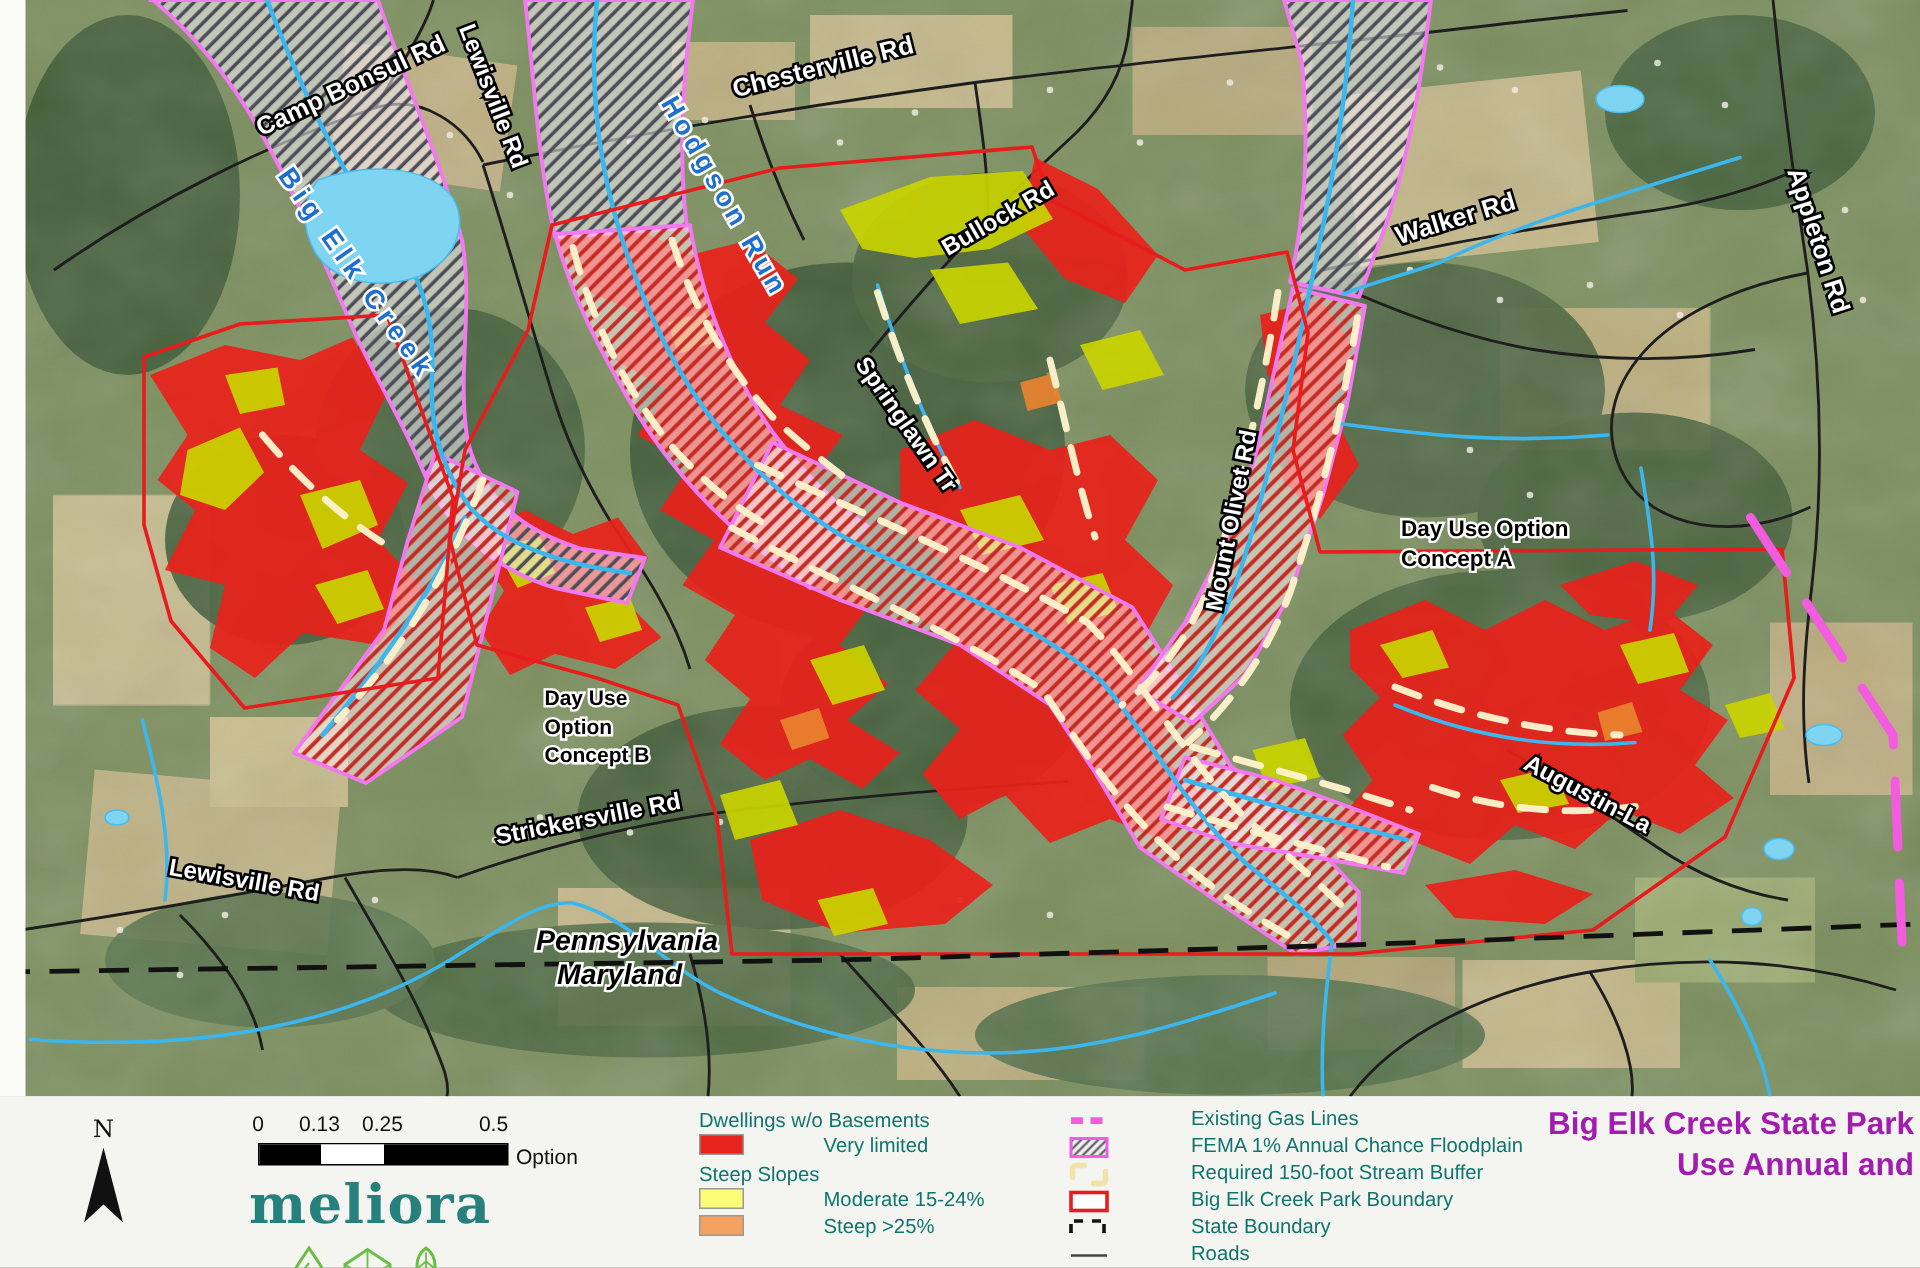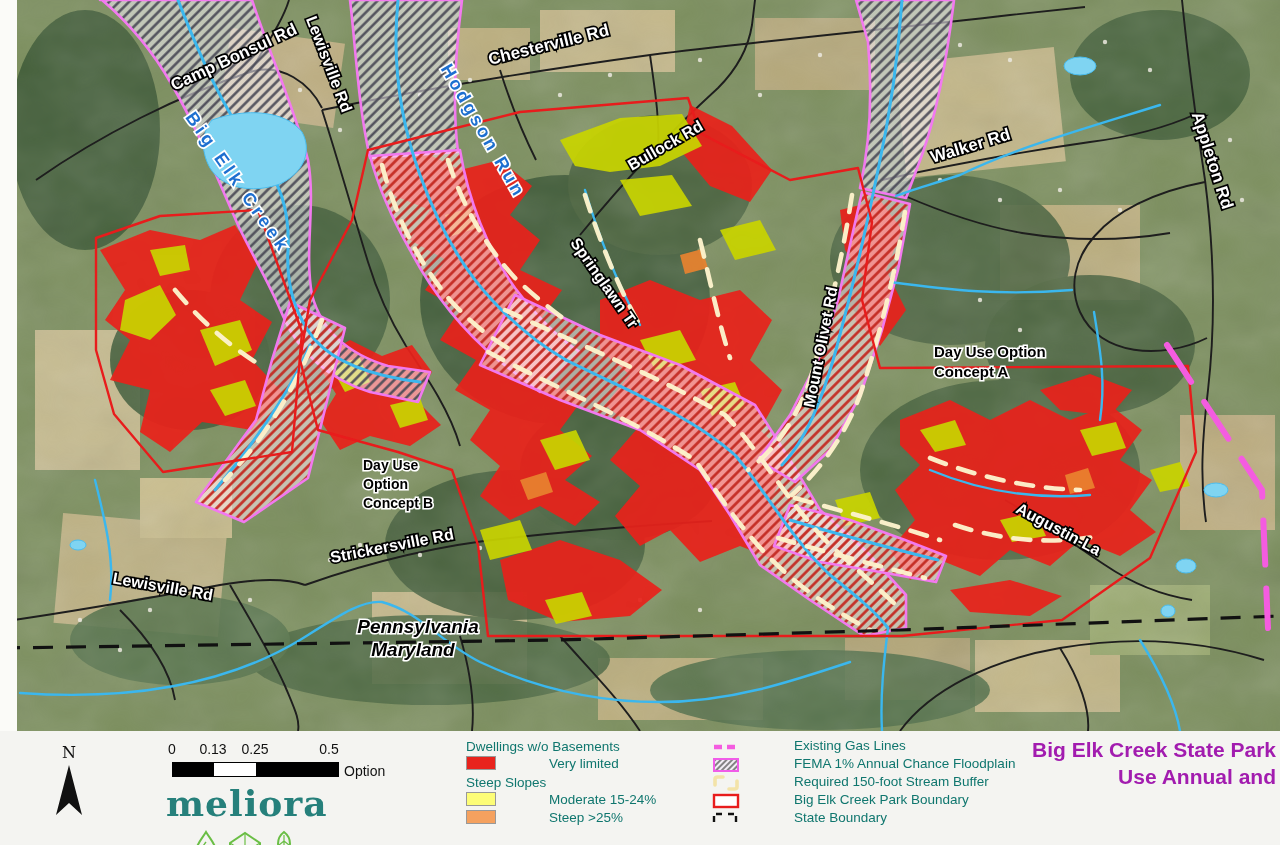--- a/index.html
+++ b/index.html
@@ -391,20 +391,26 @@
           <rect x="2" y="3" width="24" height="12" fill="#fff" stroke="#e81c1c" stroke-width="2.4"></rect>
         </svg>
         <span>Big Elk Creek Park Boundary</span>
       </div>
       <div class="lg-row">
         <svg class="sym" viewBox="0 0 30 18">
           <path d="M 2,12 L 2,4 L 10,4 M 16,4 L 24,4 L 24,12" fill="none" stroke="#111" stroke-width="2.4" stroke-dasharray="6 4"></path>
         </svg>
         <span>State Boundary</span>
       </div>
+      <div class="lg-row">
+        <svg class="sym" viewBox="0 0 30 18">
+          <line x1="2" y1="9" x2="26" y2="9" stroke="#444" stroke-width="1.8"></line>
+        </svg>
+        <span>Roads</span>
+      </div>
     </div>
 
     <div id="map-title">
       <div>Big Elk Creek State Park</div>
       <div>Use Annual and</div>
     </div>
   </div>
 </div>
 
 </body></html>

